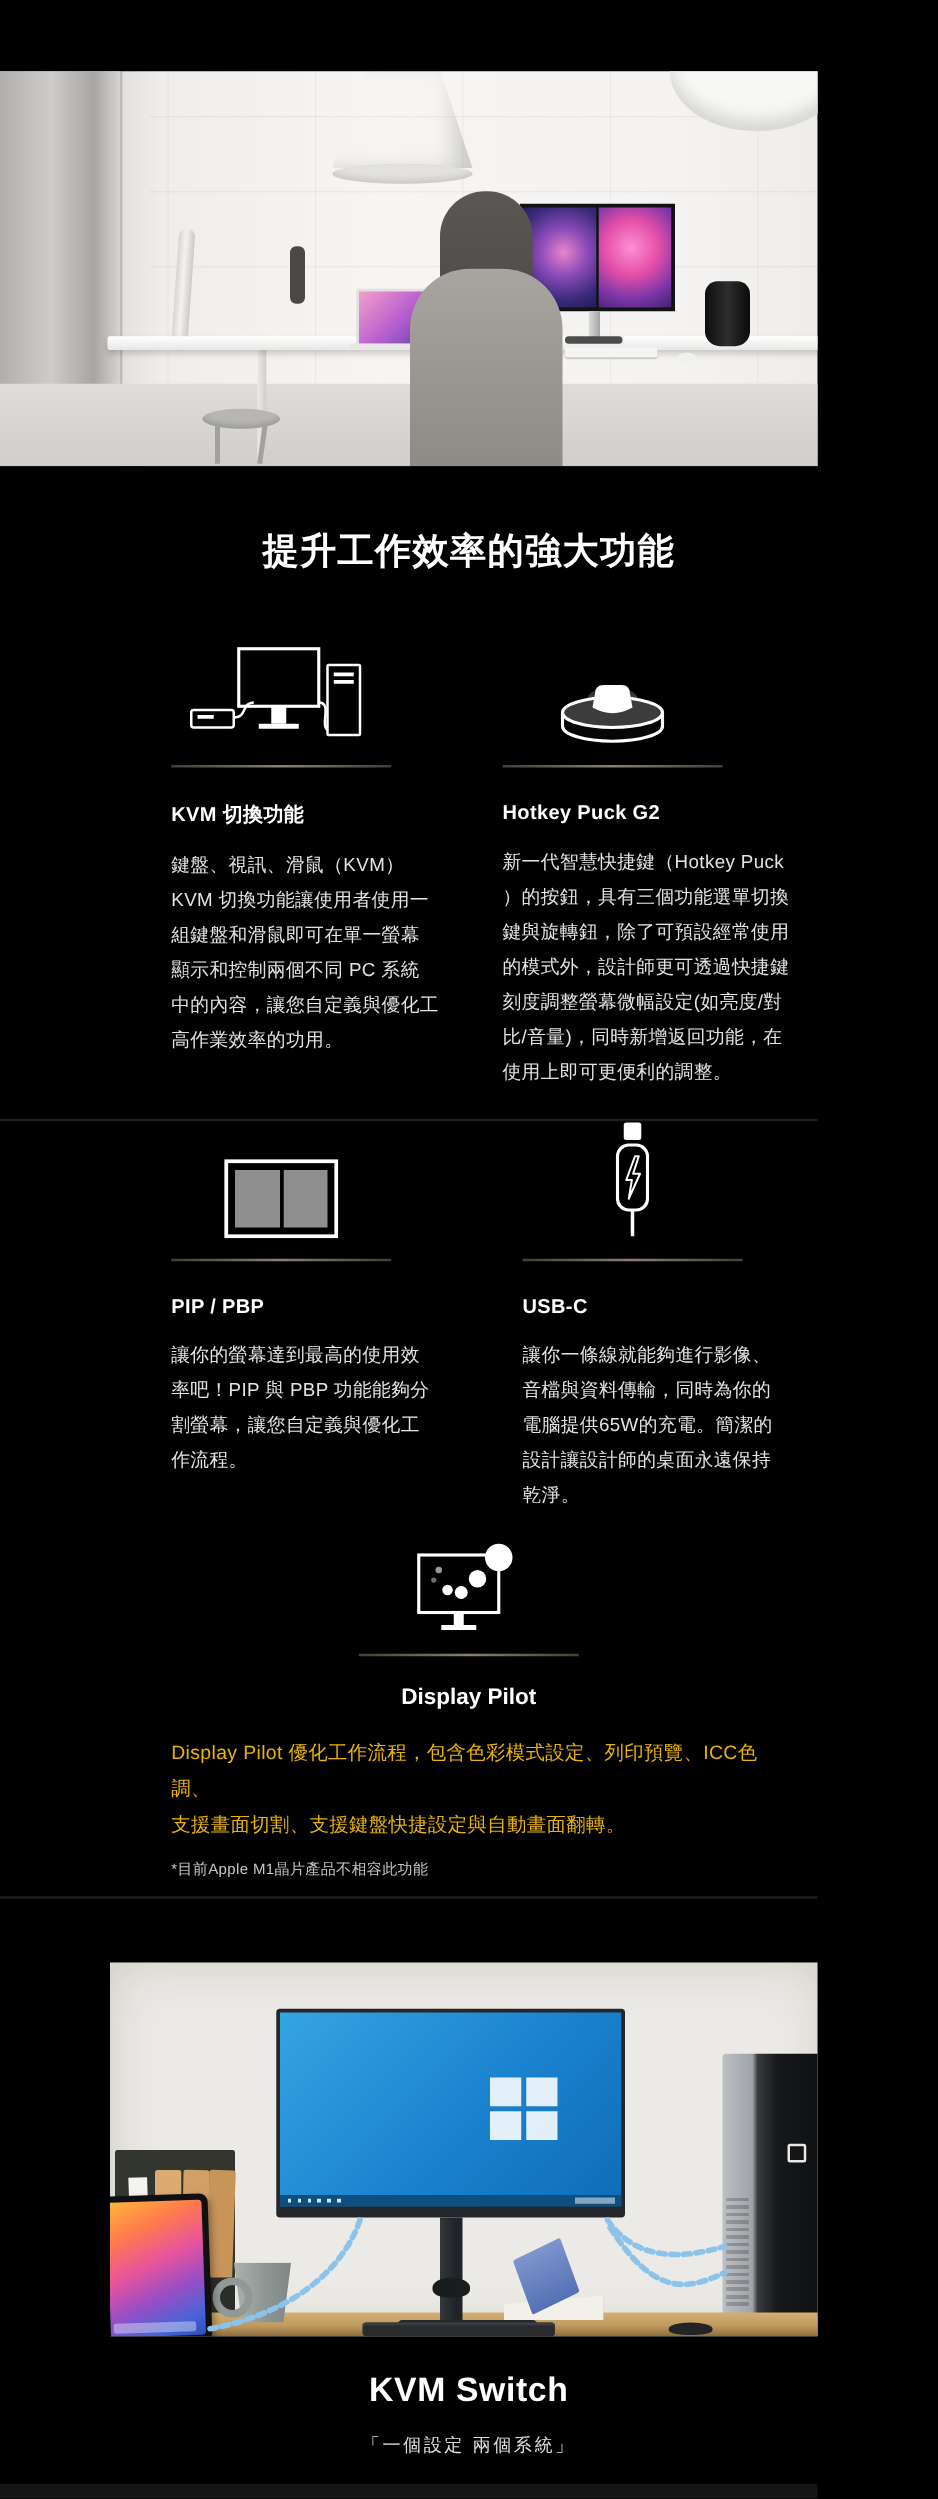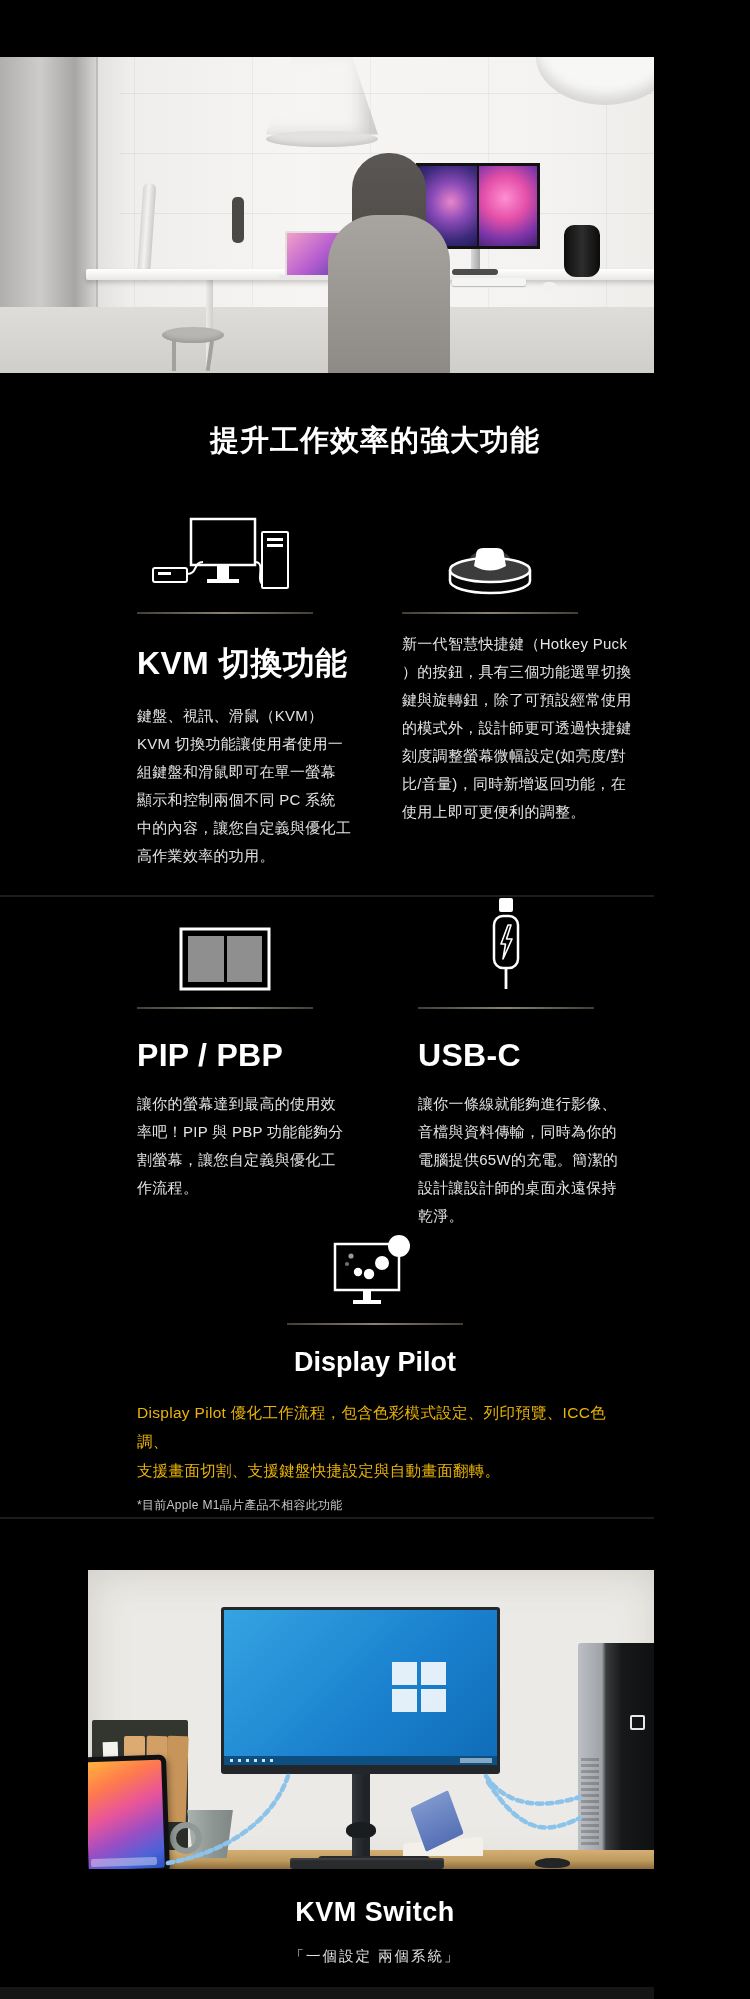--- a/index.html
+++ b/index.html
@@ -55,28 +55,28 @@
   .hero-keyboard{left:452px;top:221px;width:74px;height:8px;border-radius:2px;background:#f4f4f2;box-shadow:0 1px 1px #b9b8b6;}
   .hero-mouse{left:542px;top:225px;width:15px;height:9px;border-radius:50%;background:#f1f1ef;}
 
   
   .features{top:373px;left:0;width:750px;height:1144px;background:#000;}
   .features-heading{top:48px;left:0;width:750px;text-align:center;font-size:29px;font-weight:700;letter-spacing:1px;color:#fff;}
   .row-sep{left:0;width:750px;height:2px;background:#1d1d1d;}
   .col{position:absolute;width:240px;}
   .icon-zone{width:176px;height:86px;display:flex;align-items:flex-end;justify-content:center;}
   .f-divider{width:176px;height:2px;margin-top:16px;background:linear-gradient(90deg,#433d33,#8a8174 50%,#433d33);}
-  .f-title{margin-top:28px;font-size:32px;font-weight:700;color:#fff;letter-spacing:.3px;}
+  .f-title{margin-top:28px;font-size:16px;font-weight:700;color:#fff;letter-spacing:.3px;}
   .f-body{margin-top:16px;font-size:15px;line-height:28px;color:#e3e3e3;white-space:pre-line;letter-spacing:.3px;}
   svg{display:block;}
 
   .dp-block{top:860px;left:0;width:750px;}
   .dp-icon-wrap{width:90px;margin:0 auto;}
   .dp-divider{width:176px;height:2px;margin:14px auto 0;background:linear-gradient(90deg,#433d33,#8a8174 50%,#433d33);}
-  .dp-title{margin-top:22px;text-align:center;font-size:27px;font-weight:700;color:#fff;}
+  .dp-title{margin-top:22px;text-align:center;font-size:18px;font-weight:700;color:#fff;}
   .dp-body{margin:20px 0 0 137px;width:492px;font-size:15.5px;line-height:29px;color:#eab308;white-space:pre-line;letter-spacing:.3px;}
   .dp-footnote{margin:12px 0 0 137px;font-size:12px;color:#c6c6c6;letter-spacing:.3px;}
 
   
   .bottom{top:1517px;left:0;width:750px;height:482px;background:#000;border-top:2px solid #1d1d1d;box-sizing:border-box;}
   .bp{left:88px;top:51px;width:572px;height:299px;overflow:hidden;background:#eceae6;
       box-shadow:inset 0 0 40px rgba(120,115,105,.25);}
   .bp-desk{left:0;top:280px;width:572px;height:19px;background:linear-gradient(#d4ae74,#c09b60 55%,#8d6d3d);}
   .bp-monitor{left:133px;top:37px;width:279px;height:167px;background:#23272b;border-radius:3px;}
   .bp-screen{left:136px;top:40px;width:273px;height:155px;
@@ -192,20 +192,21 @@
     <div class="col" style="left:402px;top:137px;">
       <div class="icon-zone">
         <svg width="96" height="56" viewBox="0 0 96 56" fill="none">
           <ellipse cx="48" cy="19" rx="20" ry="9" fill="#fff" opacity="0.22"></ellipse>
           <path d="M8,30 L8,41 A40,12 0 0,0 88,41 L88,30" fill="#060606" stroke="#fff" stroke-width="2.5"></path>
           <ellipse cx="48" cy="30" rx="40" ry="12" fill="#3c3c3c" stroke="#fff" stroke-width="2.5"></ellipse>
           <path d="M34,15 Q34,8 41,8 L55,8 Q62,8 62,15 L64,26 Q48,35 32,26 Z" fill="#fff"></path>
         </svg>
       </div>
       <div class="f-divider"></div>
+      <div class="f-title">Hotkey Puck G2</div>
       <div class="f-body">新一代智慧快捷鍵（Hotkey Puck
 ）的按鈕，具有三個功能選單切換
 鍵與旋轉鈕，除了可預設經常使用
 的模式外，設計師更可透過快捷鍵
 刻度調整螢幕微幅設定(如亮度/對
 比/音量)，同時新增返回功能，在
 使用上即可更便利的調整。</div>
     </div>
 
     <div class="abs row-sep" style="top:522px;"></div>

